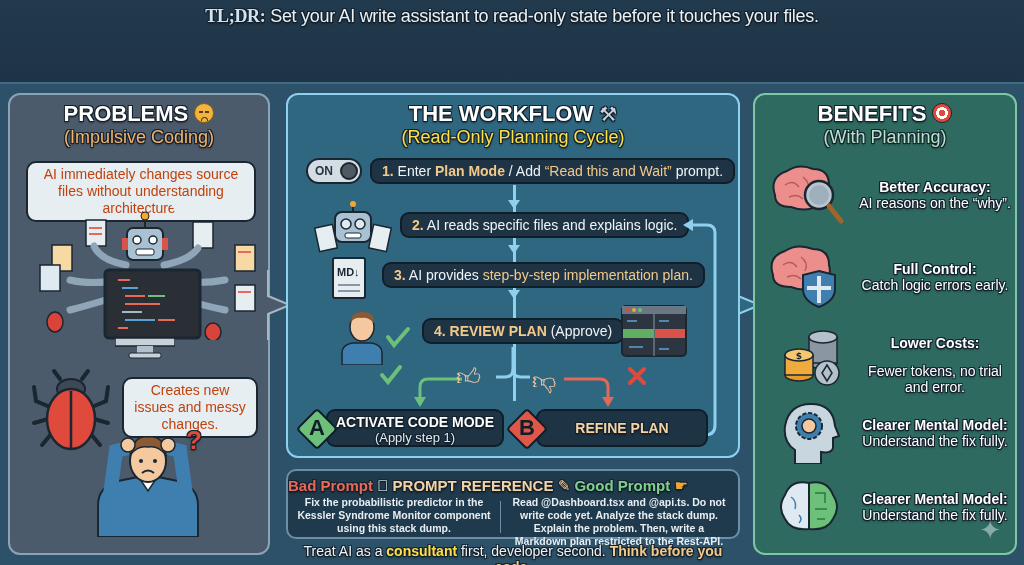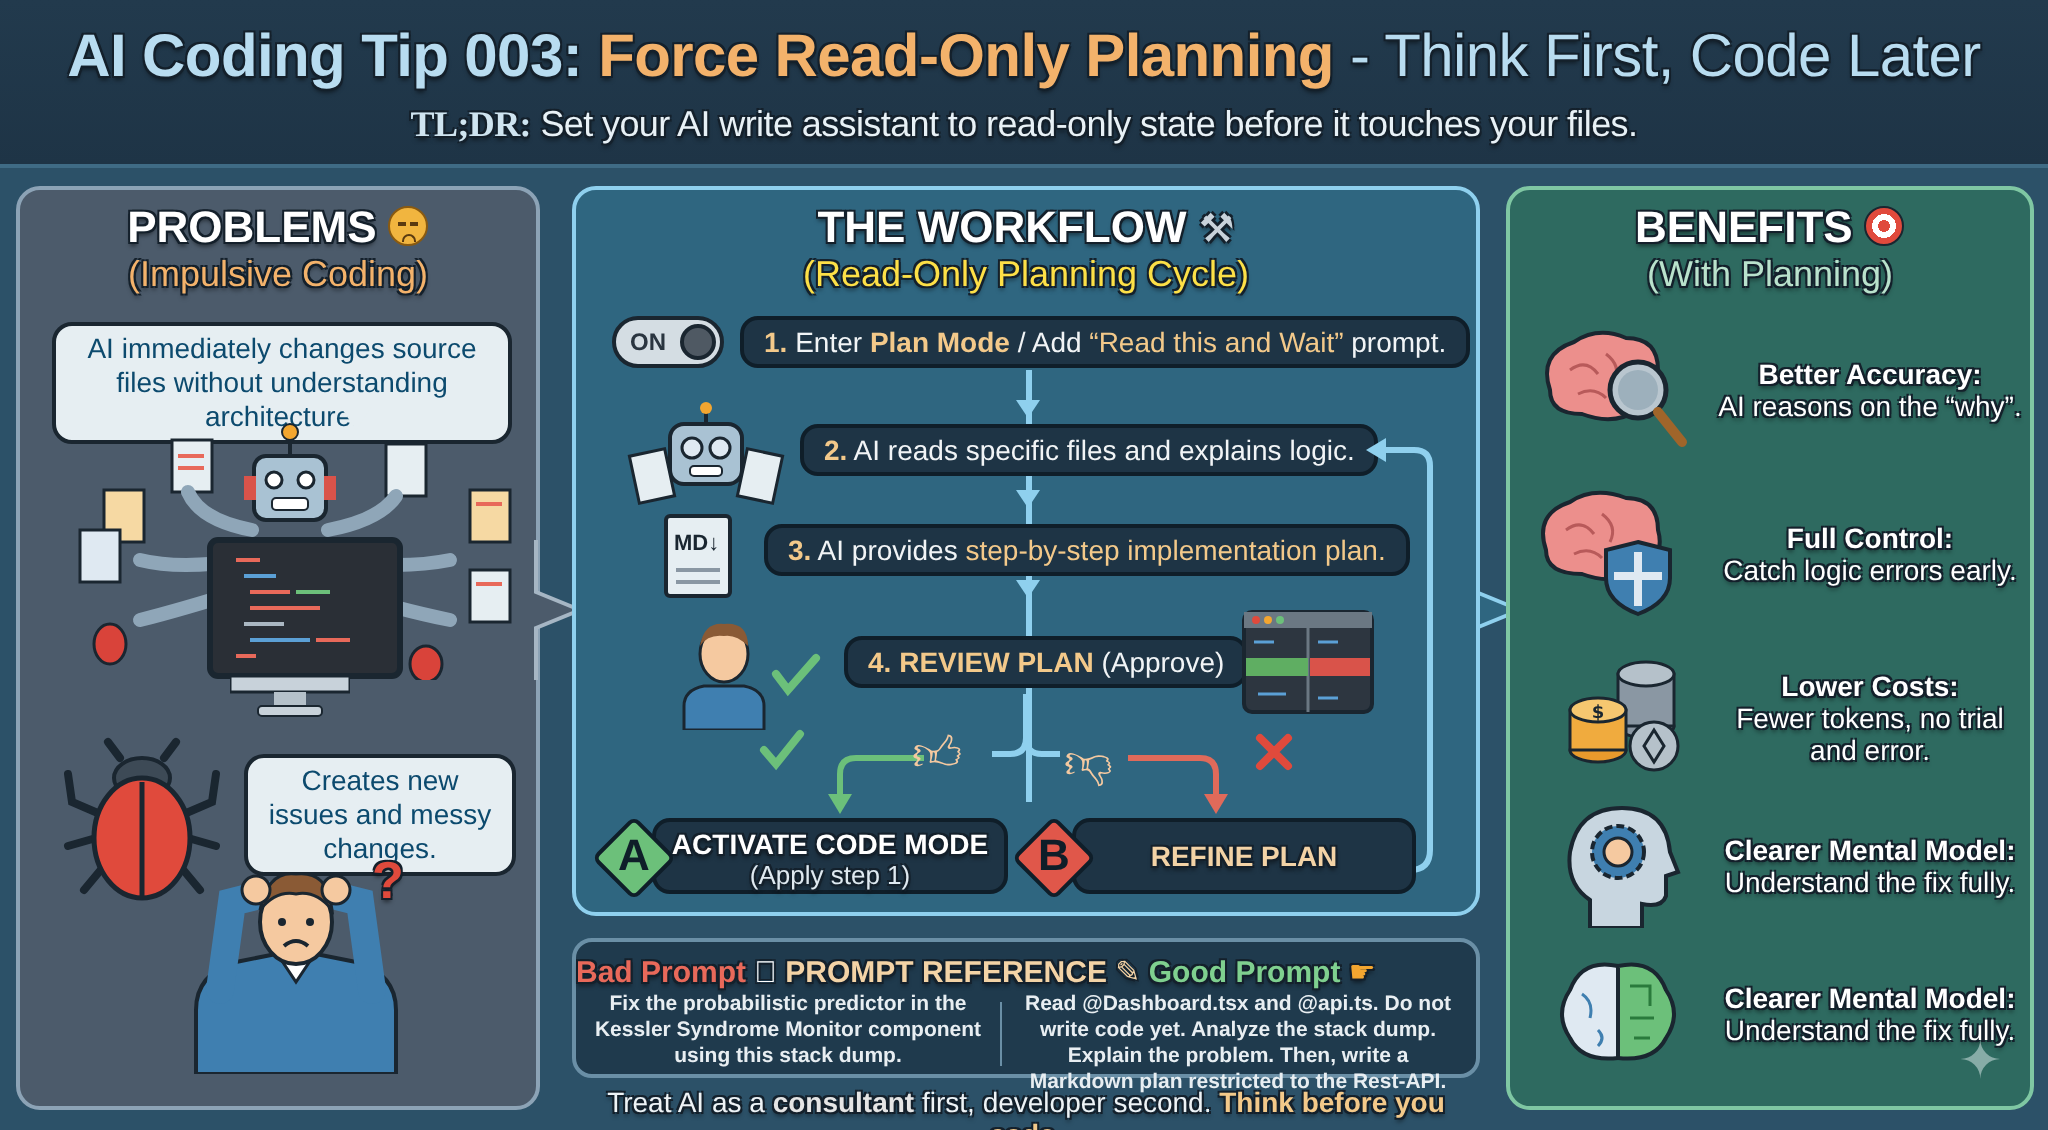--- a/index.html
+++ b/index.html
@@ -27,21 +27,21 @@
   .panel { position: absolute; border-radius: 12px; }
   .p-left { left: 8px; top: 93px; width: 262px; height: 462px; background: #4c5b6b; border: 2px solid #8ca3b6; }
   .p-mid  { left: 286px; top: 93px; width: 454px; height: 365px; background: #2f6680; border: 2px solid #8fd0ee; }
   .p-right{ left: 753px; top: 93px; width: 264px; height: 462px; background: #2e6a60; border: 2px solid #7fc7a3; }
   .p-ref  { left: 286px; top: 469px; width: 454px; height: 70px; background: #1f3a4d; border: 2px solid #6a8fa6; border-radius: 10px; }
 
   .ptitle { position: absolute; left: 0; right: 0; text-align: center; font-weight: bold; font-size: 22px; color: #fff; }
   .psub { position: absolute; left: 0; right: 0; text-align: center; font-size: 18px; }
 
   .bubble {
-    position: absolute; background: #e6eef2; color: #0c4a6e; border: 2px solid #1a2630;
+    position: absolute; background: #e6eef2; color: #c2410c; border: 2px solid #1a2630;
     border-radius: 10px; text-align: center; font-size: 14px; line-height: 17px; padding: 3px 6px;
   }
   .step {
     position: absolute; background: #1e3445; border: 2px solid #0f1e29; border-radius: 9px;
     font-size: 14px; color: #f1f4f6; padding: 0 10px; height: 26px; line-height: 22px; white-space: nowrap;
   }
   .step b.n { color: #f3c98a; }
   .hl { color: #f3c98a; }
 
   .vline { position: absolute; width: 3px; background: #8fd0ee; }
@@ -55,30 +55,27 @@
   .diamond { position: absolute; width: 30px; height: 30px; transform: rotate(45deg); border: 2px solid #0f1e29; border-radius: 4px; }
   .diamond-lbl { position: absolute; width: 30px; text-align: center; font-weight: bold; font-size: 22px; color: #0f1e29; }
 
   .ben { position: absolute; left: 100px; width: 160px; text-align: center; font-size: 14px; line-height: 16px; color: #fff; }
   .ben .bt { font-weight: bold; }
 
   .ref-head { position: absolute; top: 6px; left: 0; right: 0; text-align: left; font-size: 15px; font-weight: bold; }
   .ref-bad { color: #e8695a; } .ref-mid { color: #f3d3a6; } .ref-good { color: #7fd08f; }
   .ref-col { position: absolute; top: 25px; font-size: 10.5px; line-height: 13px; color: #e8eef2; text-align: center; font-weight: bold; }
   .footer { position: absolute; left: 286px; width: 454px; top: 543px; text-align: center; font-size: 14px; color: #eef3f6; }
-  .footer .c { color: #e5e5e5; font-weight: bold; }
+  .footer .c { color: #fde047; font-weight: bold; }
   .footer .t { color: #f3c98a; font-weight: bold; }
 </style>
 </head>
 <body>
 
 <div class="header">
-  <div class="title outline">
-    <span class="t1">AI Coding Tip 003: </span><span class="t2">Force Read-Only Planning</span><span class="t3"> - Think First, Code Later</span>
-  </div>
   <div class="tldr outline">
     <b>TL;DR:</b><span> Set your AI write assistant to read-only state before it touches your files.</span>
   </div>
 </div>
 
 <div class="panel p-left">
   <div class="ptitle outline" style="top:6px;">
     <span>PROBLEMS</span>
     <span style="display:inline-block;width:20px;height:20px;border-radius:50%;background:#f1b53f;vertical-align:-2px;position:relative;border:1px solid #8a5a10;">
       <span style="position:absolute;left:4px;top:7px;width:4px;height:2px;background:#5a3a10;"></span>
@@ -350,21 +347,21 @@
       <ellipse cx="18" cy="52" rx="14" ry="6" fill="#e89a2c"></ellipse>
         <rect x="4" y="32" width="28" height="20" fill="#f0ab3e"></rect>
       <ellipse cx="18" cy="32" rx="14" ry="6" fill="#f6c770"></ellipse>
       <circle cx="46" cy="50" r="12" fill="#b5c1ca"></circle>
     </g>
     <text x="18" y="36" font-size="9" font-weight="bold" text-anchor="middle" fill="#1a2630" font-family="DejaVu Sans, sans-serif">$</text>
     <path d="M46 42 L51 50 L46 58 L41 50 Z" fill="none" stroke="#1a2630" stroke-width="1.5"></path>
   </svg>
   <div class="ben outline" style="top:240px;">
     <div class="bt">Lower Costs:</div>
-    <div style="width:140px;margin:0 auto;">Fewer tokens, no trial and error.</div>
+    <div style="width:140px;margin:12px auto;">Fewer tokens, no trial and error.</div>
   </div>
 
   <svg class="icon" style="left:26px;top:307px;" width="60" height="62" viewBox="0 0 60 62">
     <path d="M14 62 L14 48 Q2 40 4 24 Q8 2 30 2 Q52 2 54 24 L58 34 L52 36 L52 46 Q50 52 40 50 L40 62 Z" fill="#c8d6e0" stroke="#1a2630" stroke-width="2"></path>
     <circle cx="28" cy="24" r="13" fill="#3f7fb0" stroke="#1a2630" stroke-width="2" stroke-dasharray="4 2"></circle>
     <circle cx="28" cy="24" r="7" fill="#f5c9a0" stroke="#1a2630" stroke-width="1.5"></circle>
   </svg>
   <div class="ben outline" style="top:322px;">
     <div class="bt">Clearer Mental Model:</div>
     <div>Understand the fix fully.</div>

